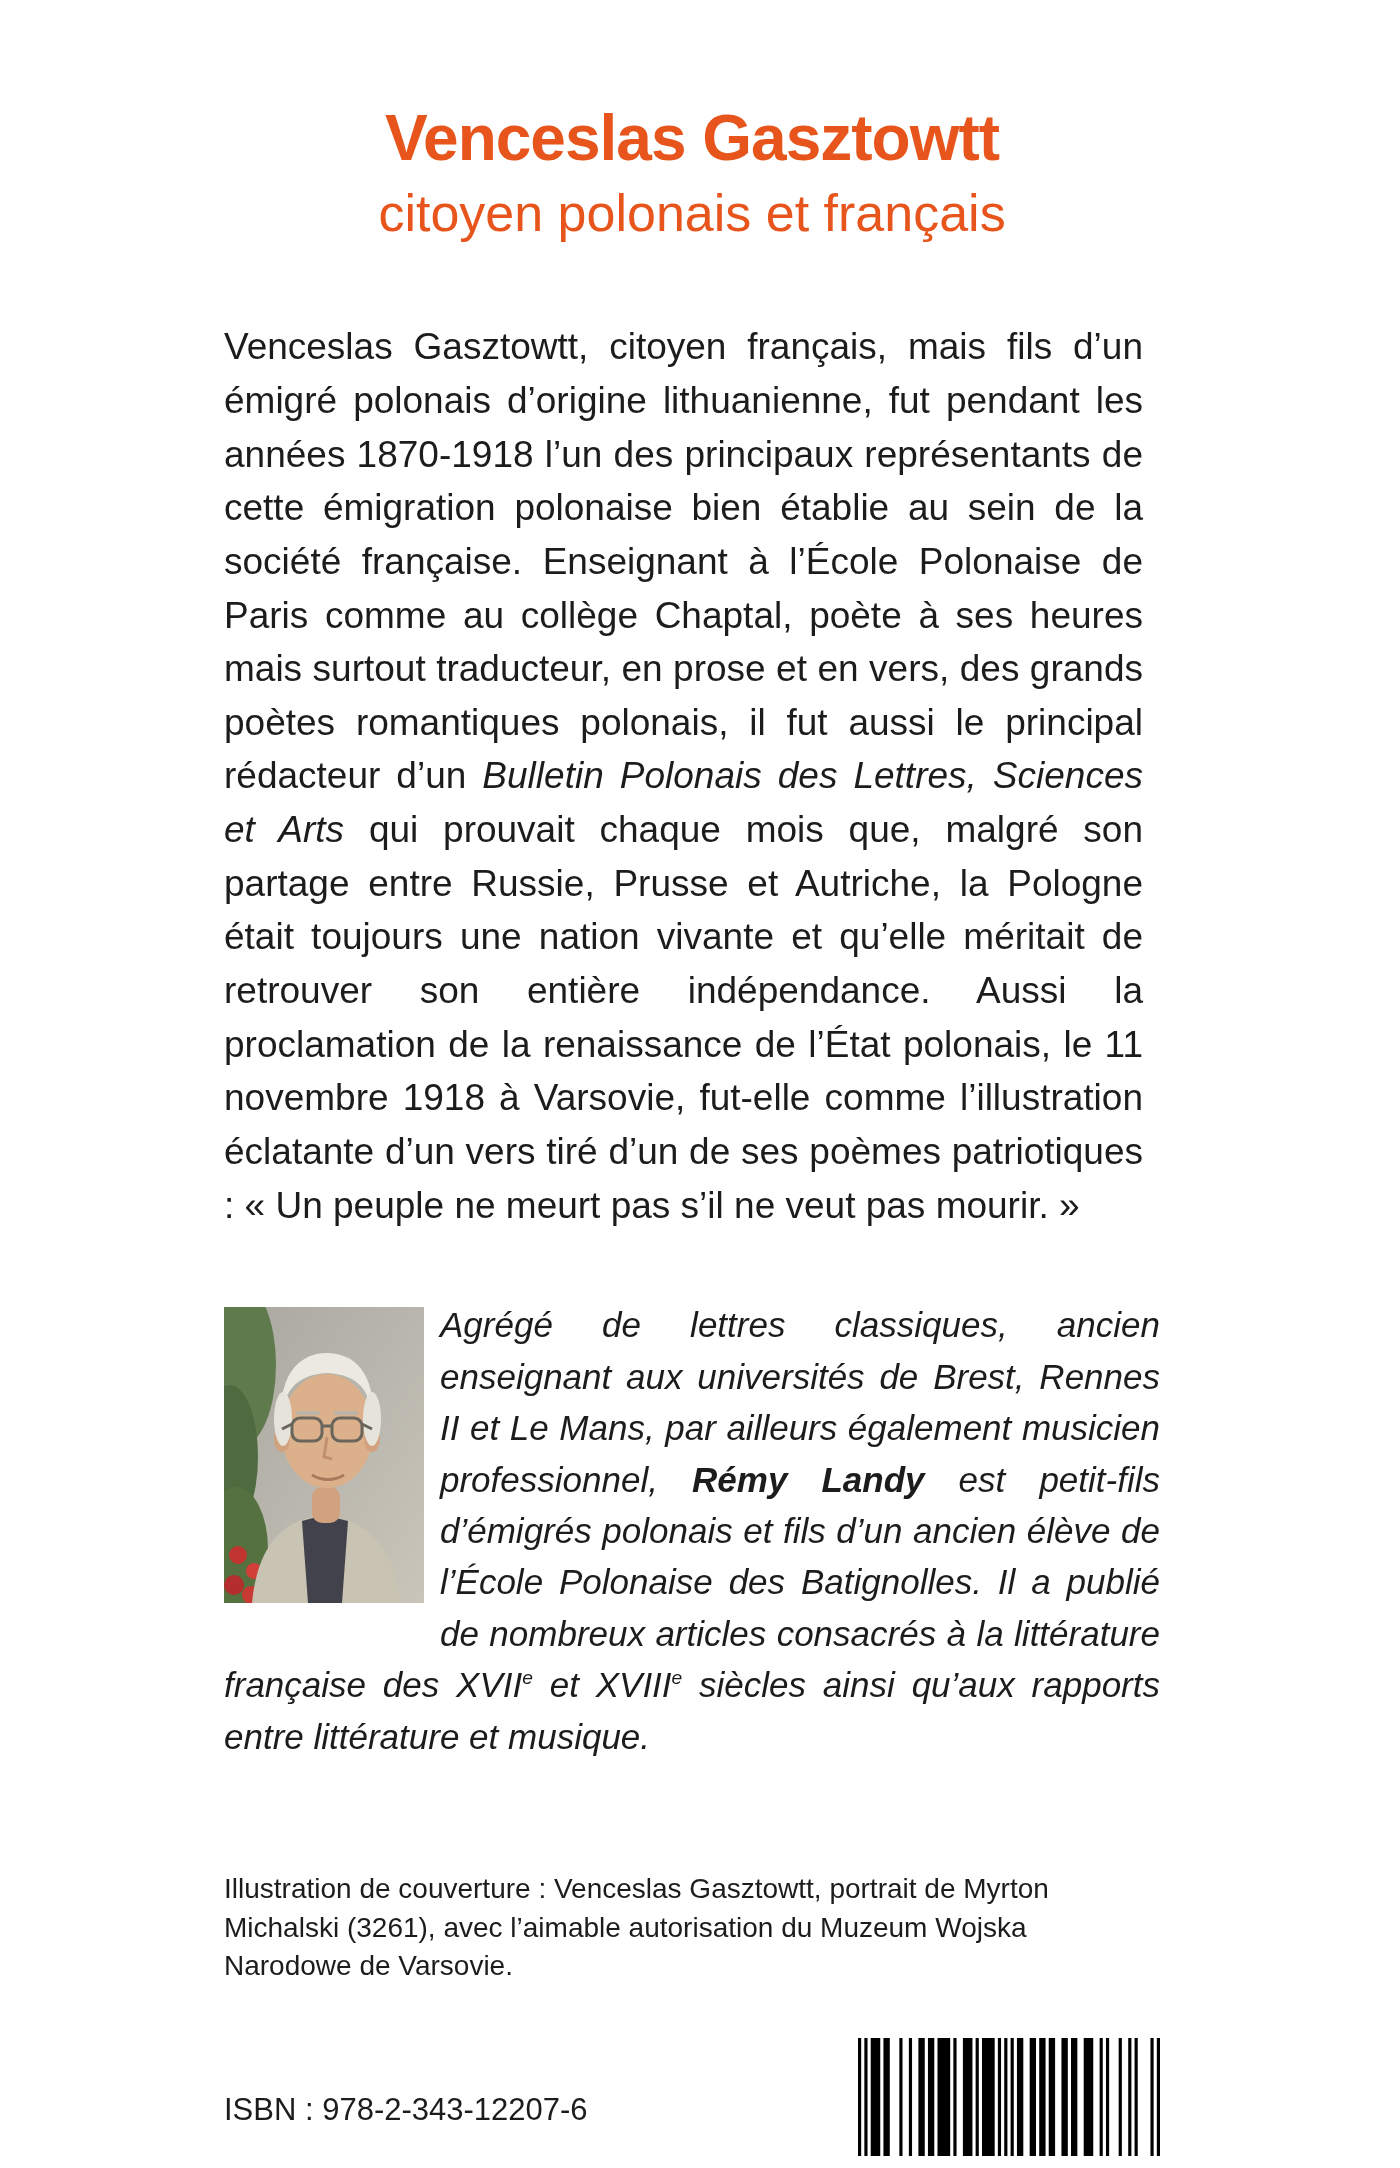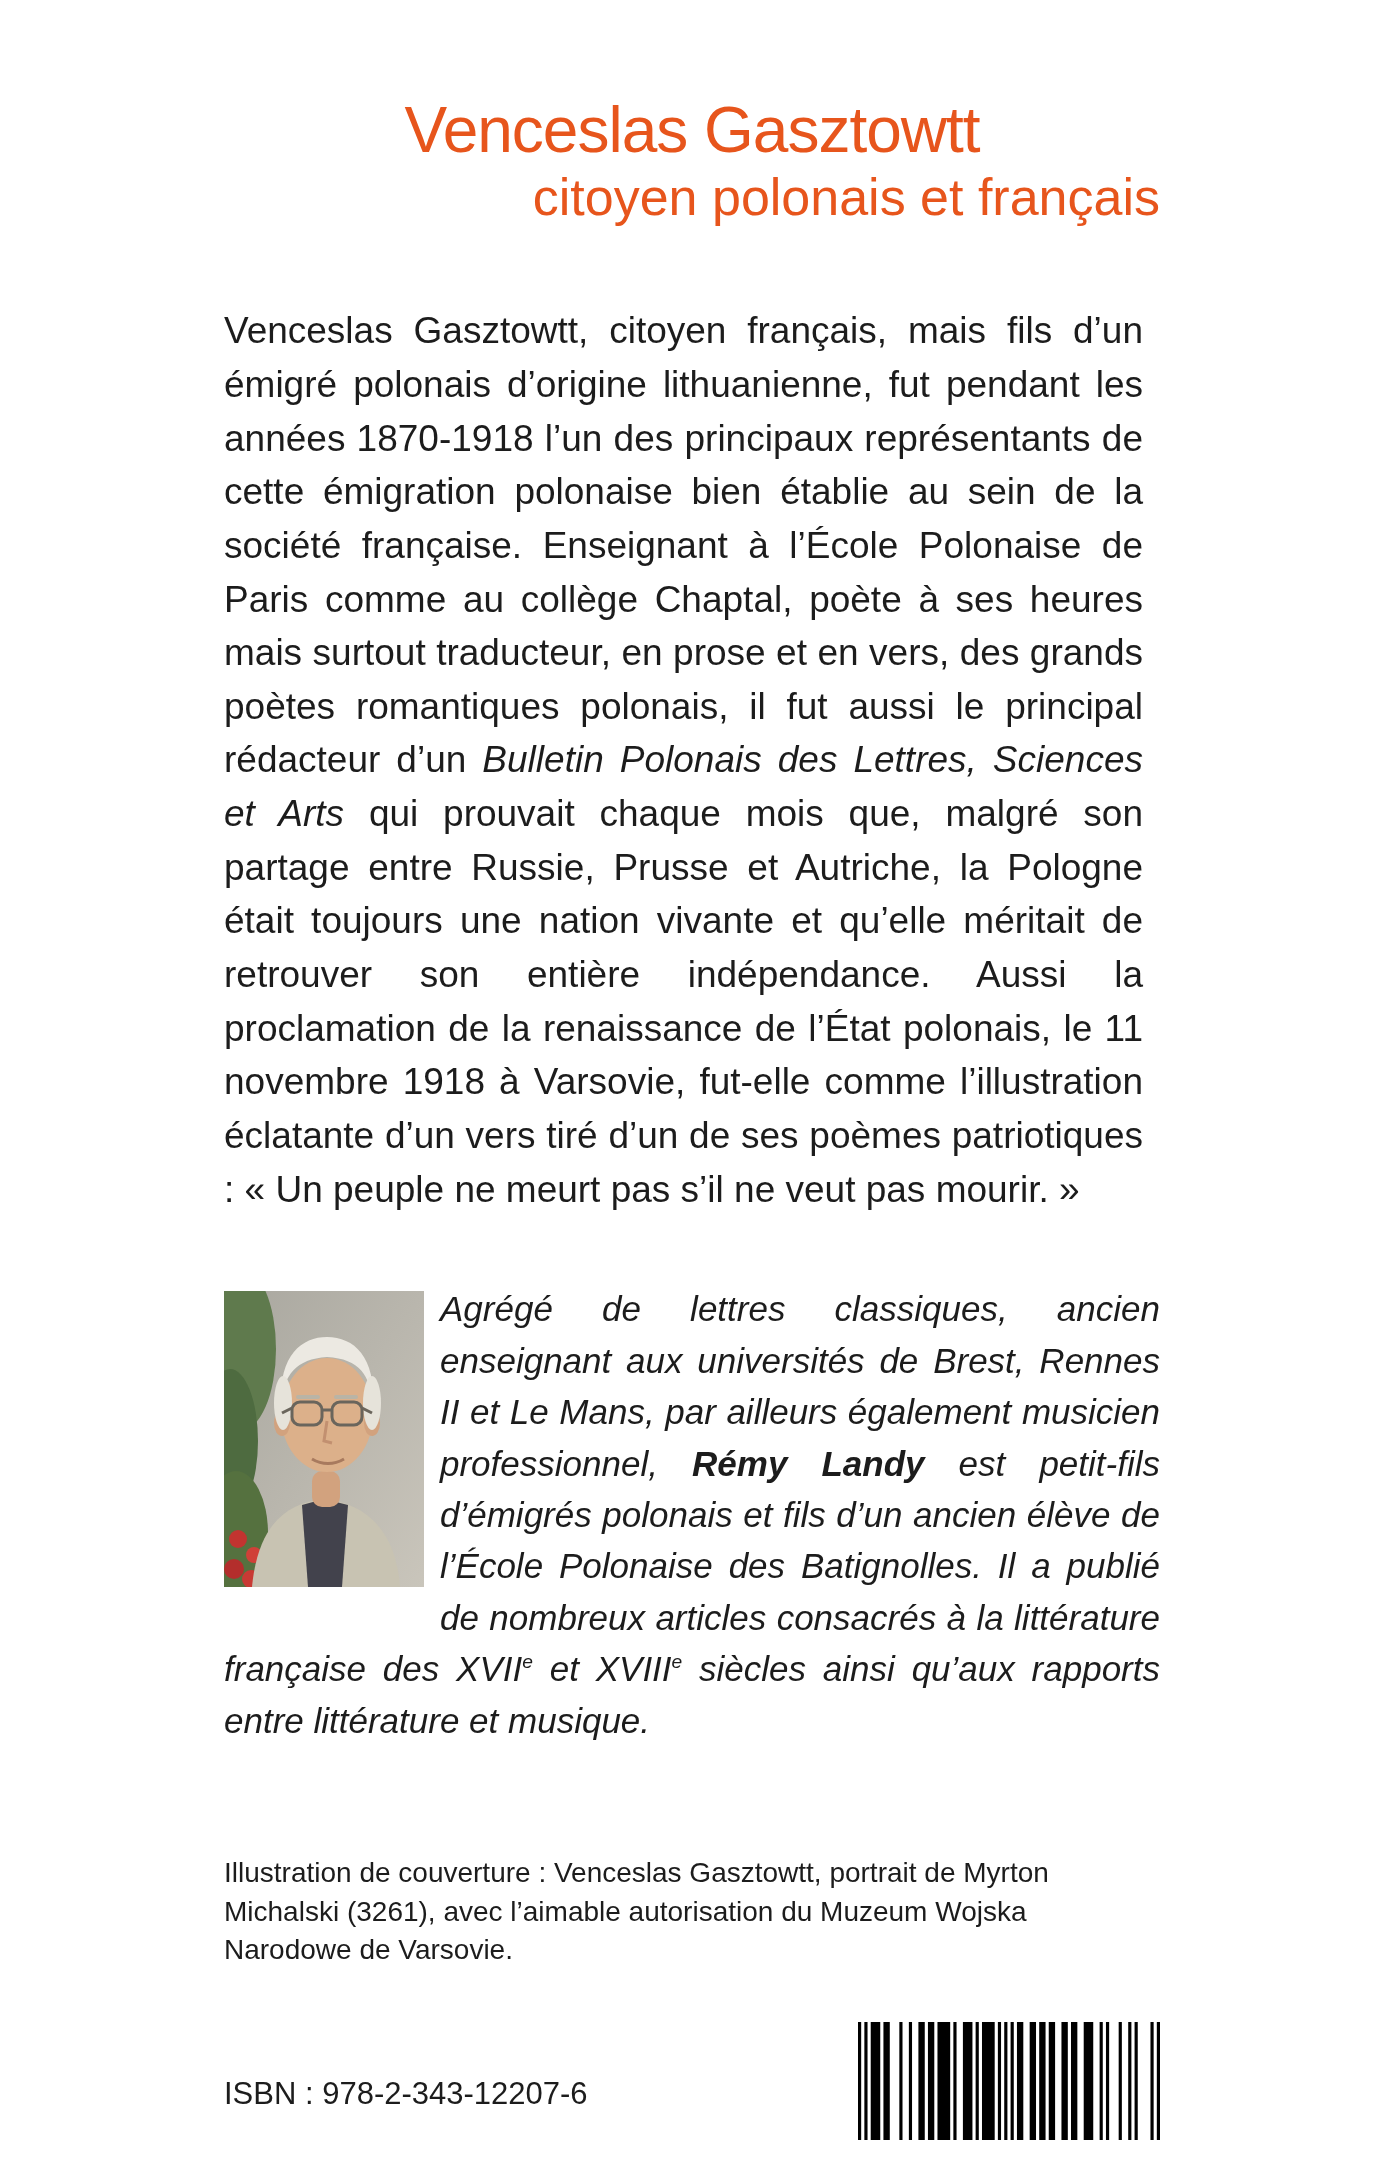--- a/index.html
+++ b/index.html
@@ -13,34 +13,33 @@
   }
   .page {
     box-sizing: border-box;
     width: 1400px;
     height: 2168px;
     padding: 92px 240px 50px 224px;
   }
   
   .title-block { text-align: center; }
   .book-title {
-    margin: 4px;
+    margin: 12px;
     font-size: 64px;
-    font-weight: normal;
+    font-weight: bold;
     letter-spacing: -1px;
     color: #e7551c;
     line-height: 1.08;
   }
   .book-subtitle {
     margin: 4px 0 0 0;
     font-size: 52px;
     font-weight: normal;
     color: #e7551c;
     line-height: 1.1;
-    text-align: right;
   }
   
   .synopsis {
     margin: 78px 17px 0 0;
     font-size: 37px;
     line-height: 1.45;
     text-align: justify;
   }
   .journal { font-style: italic; }
   

